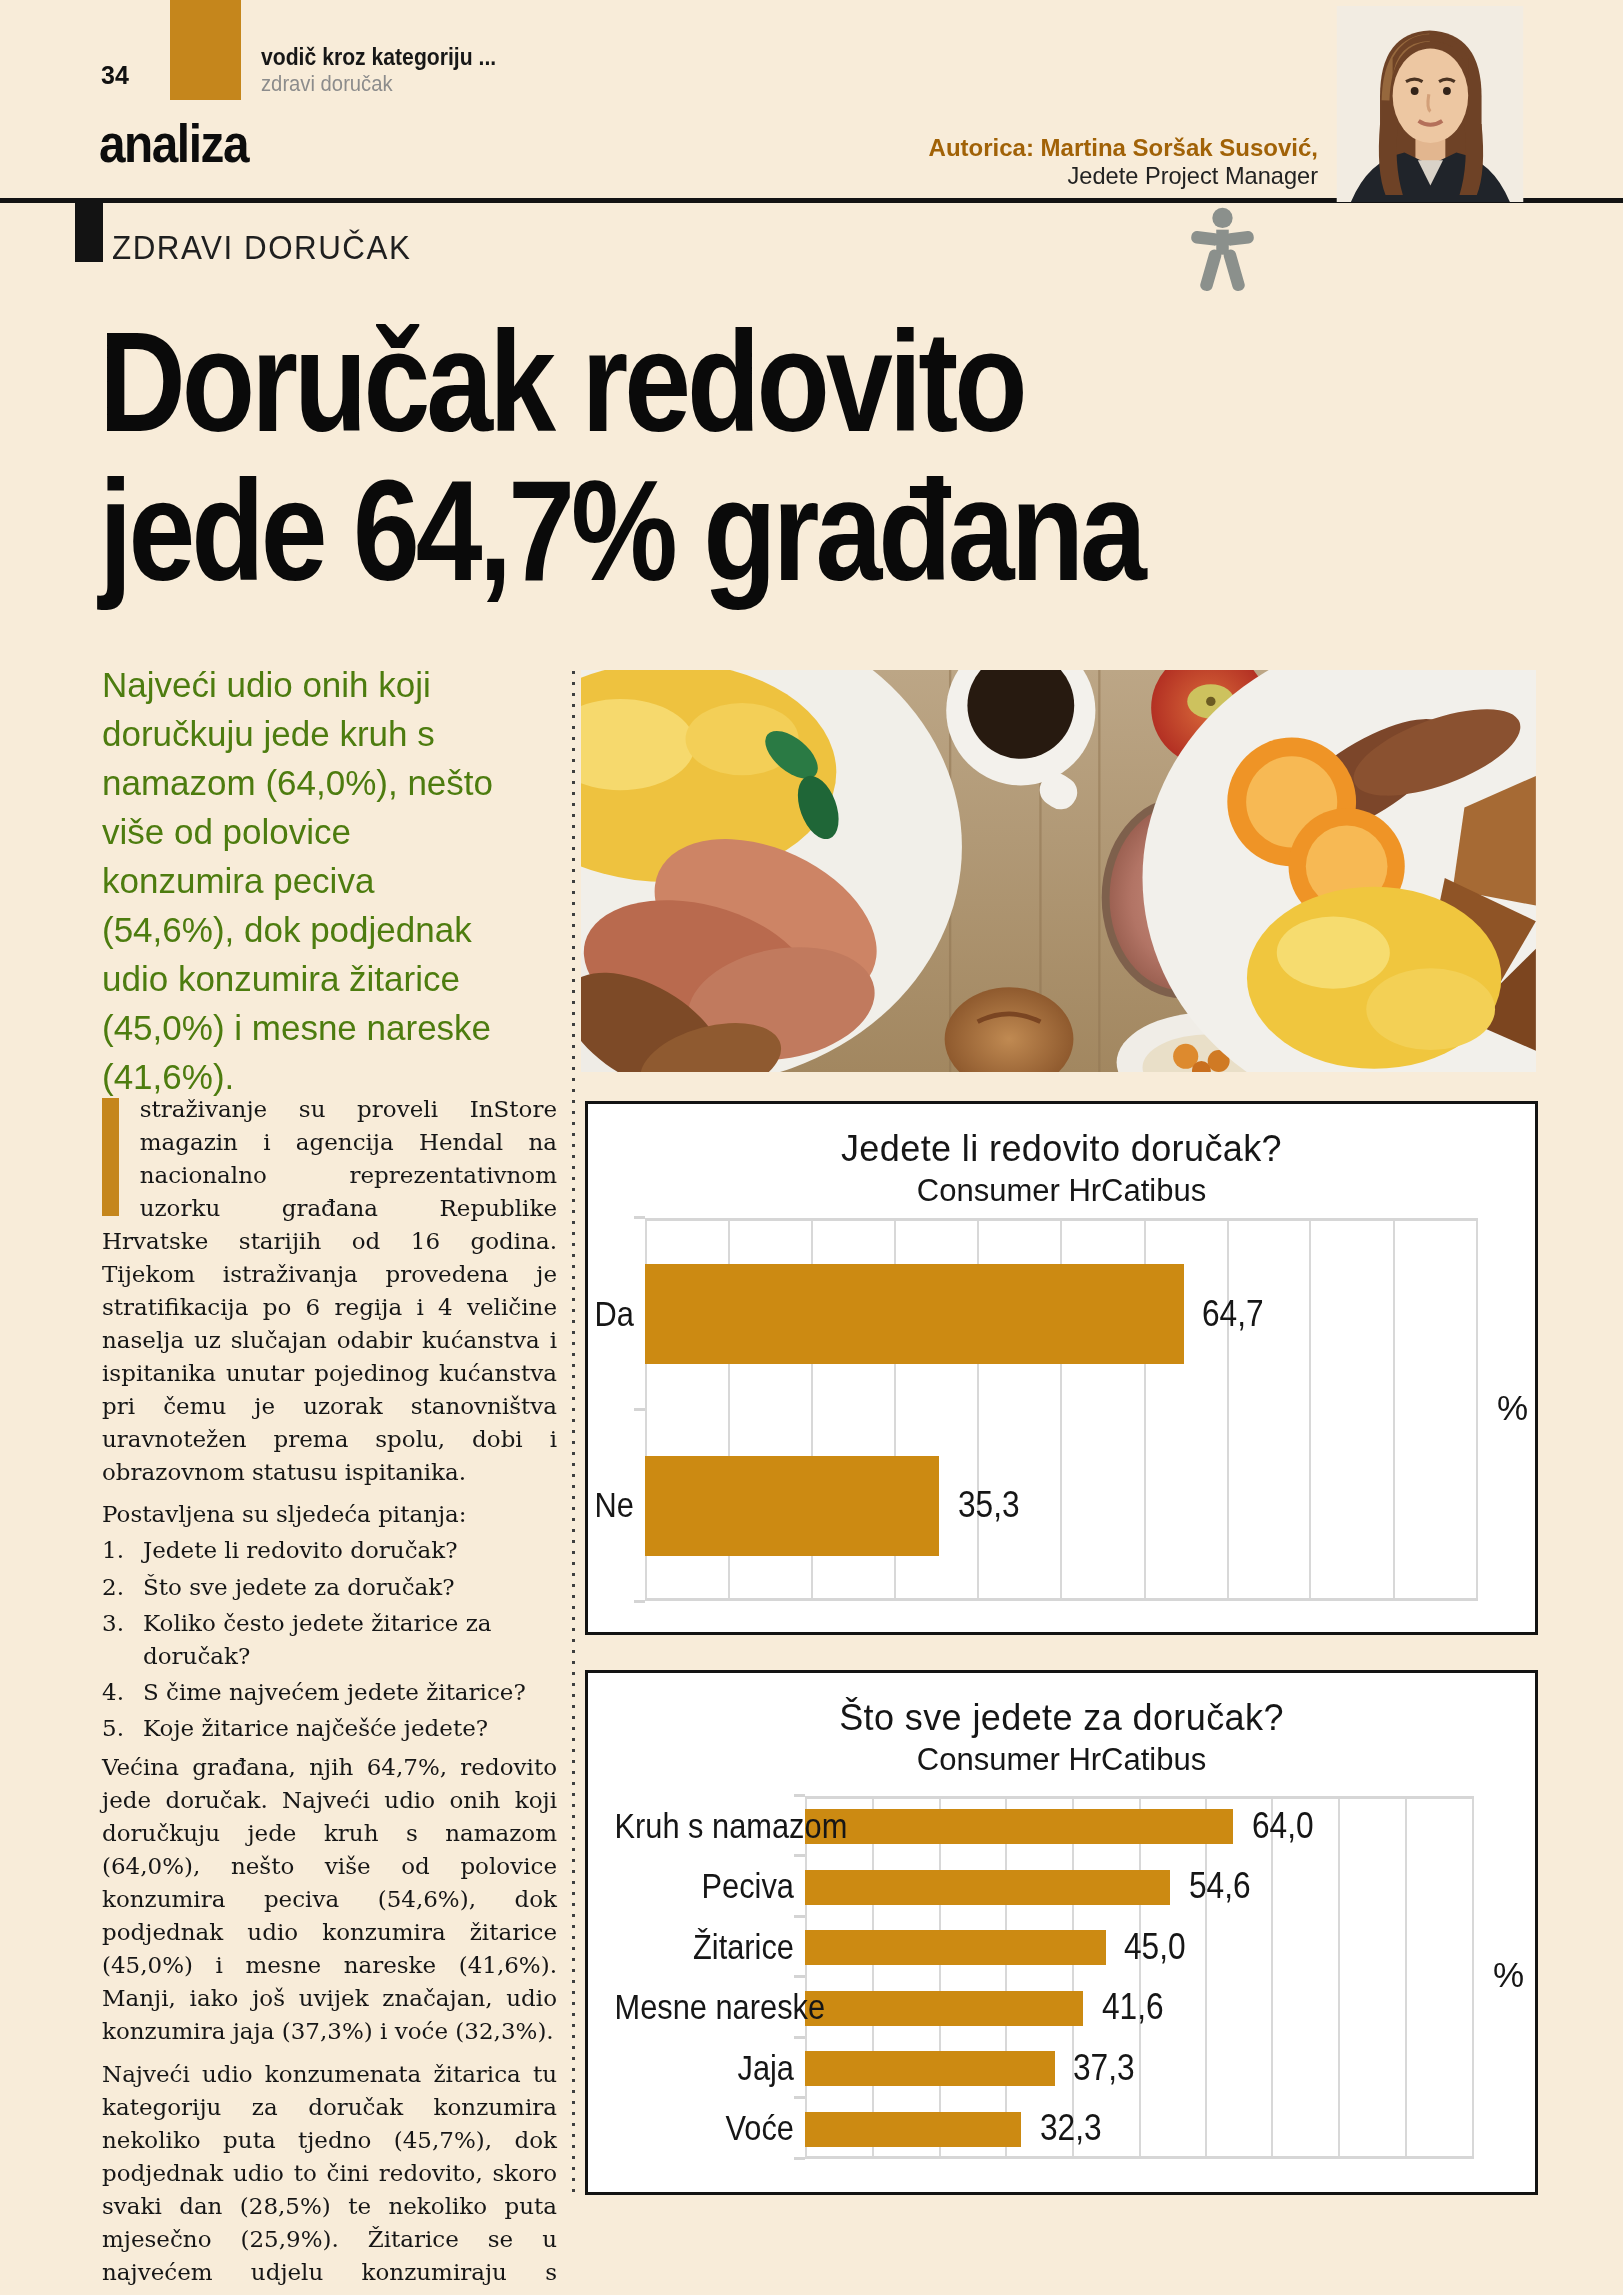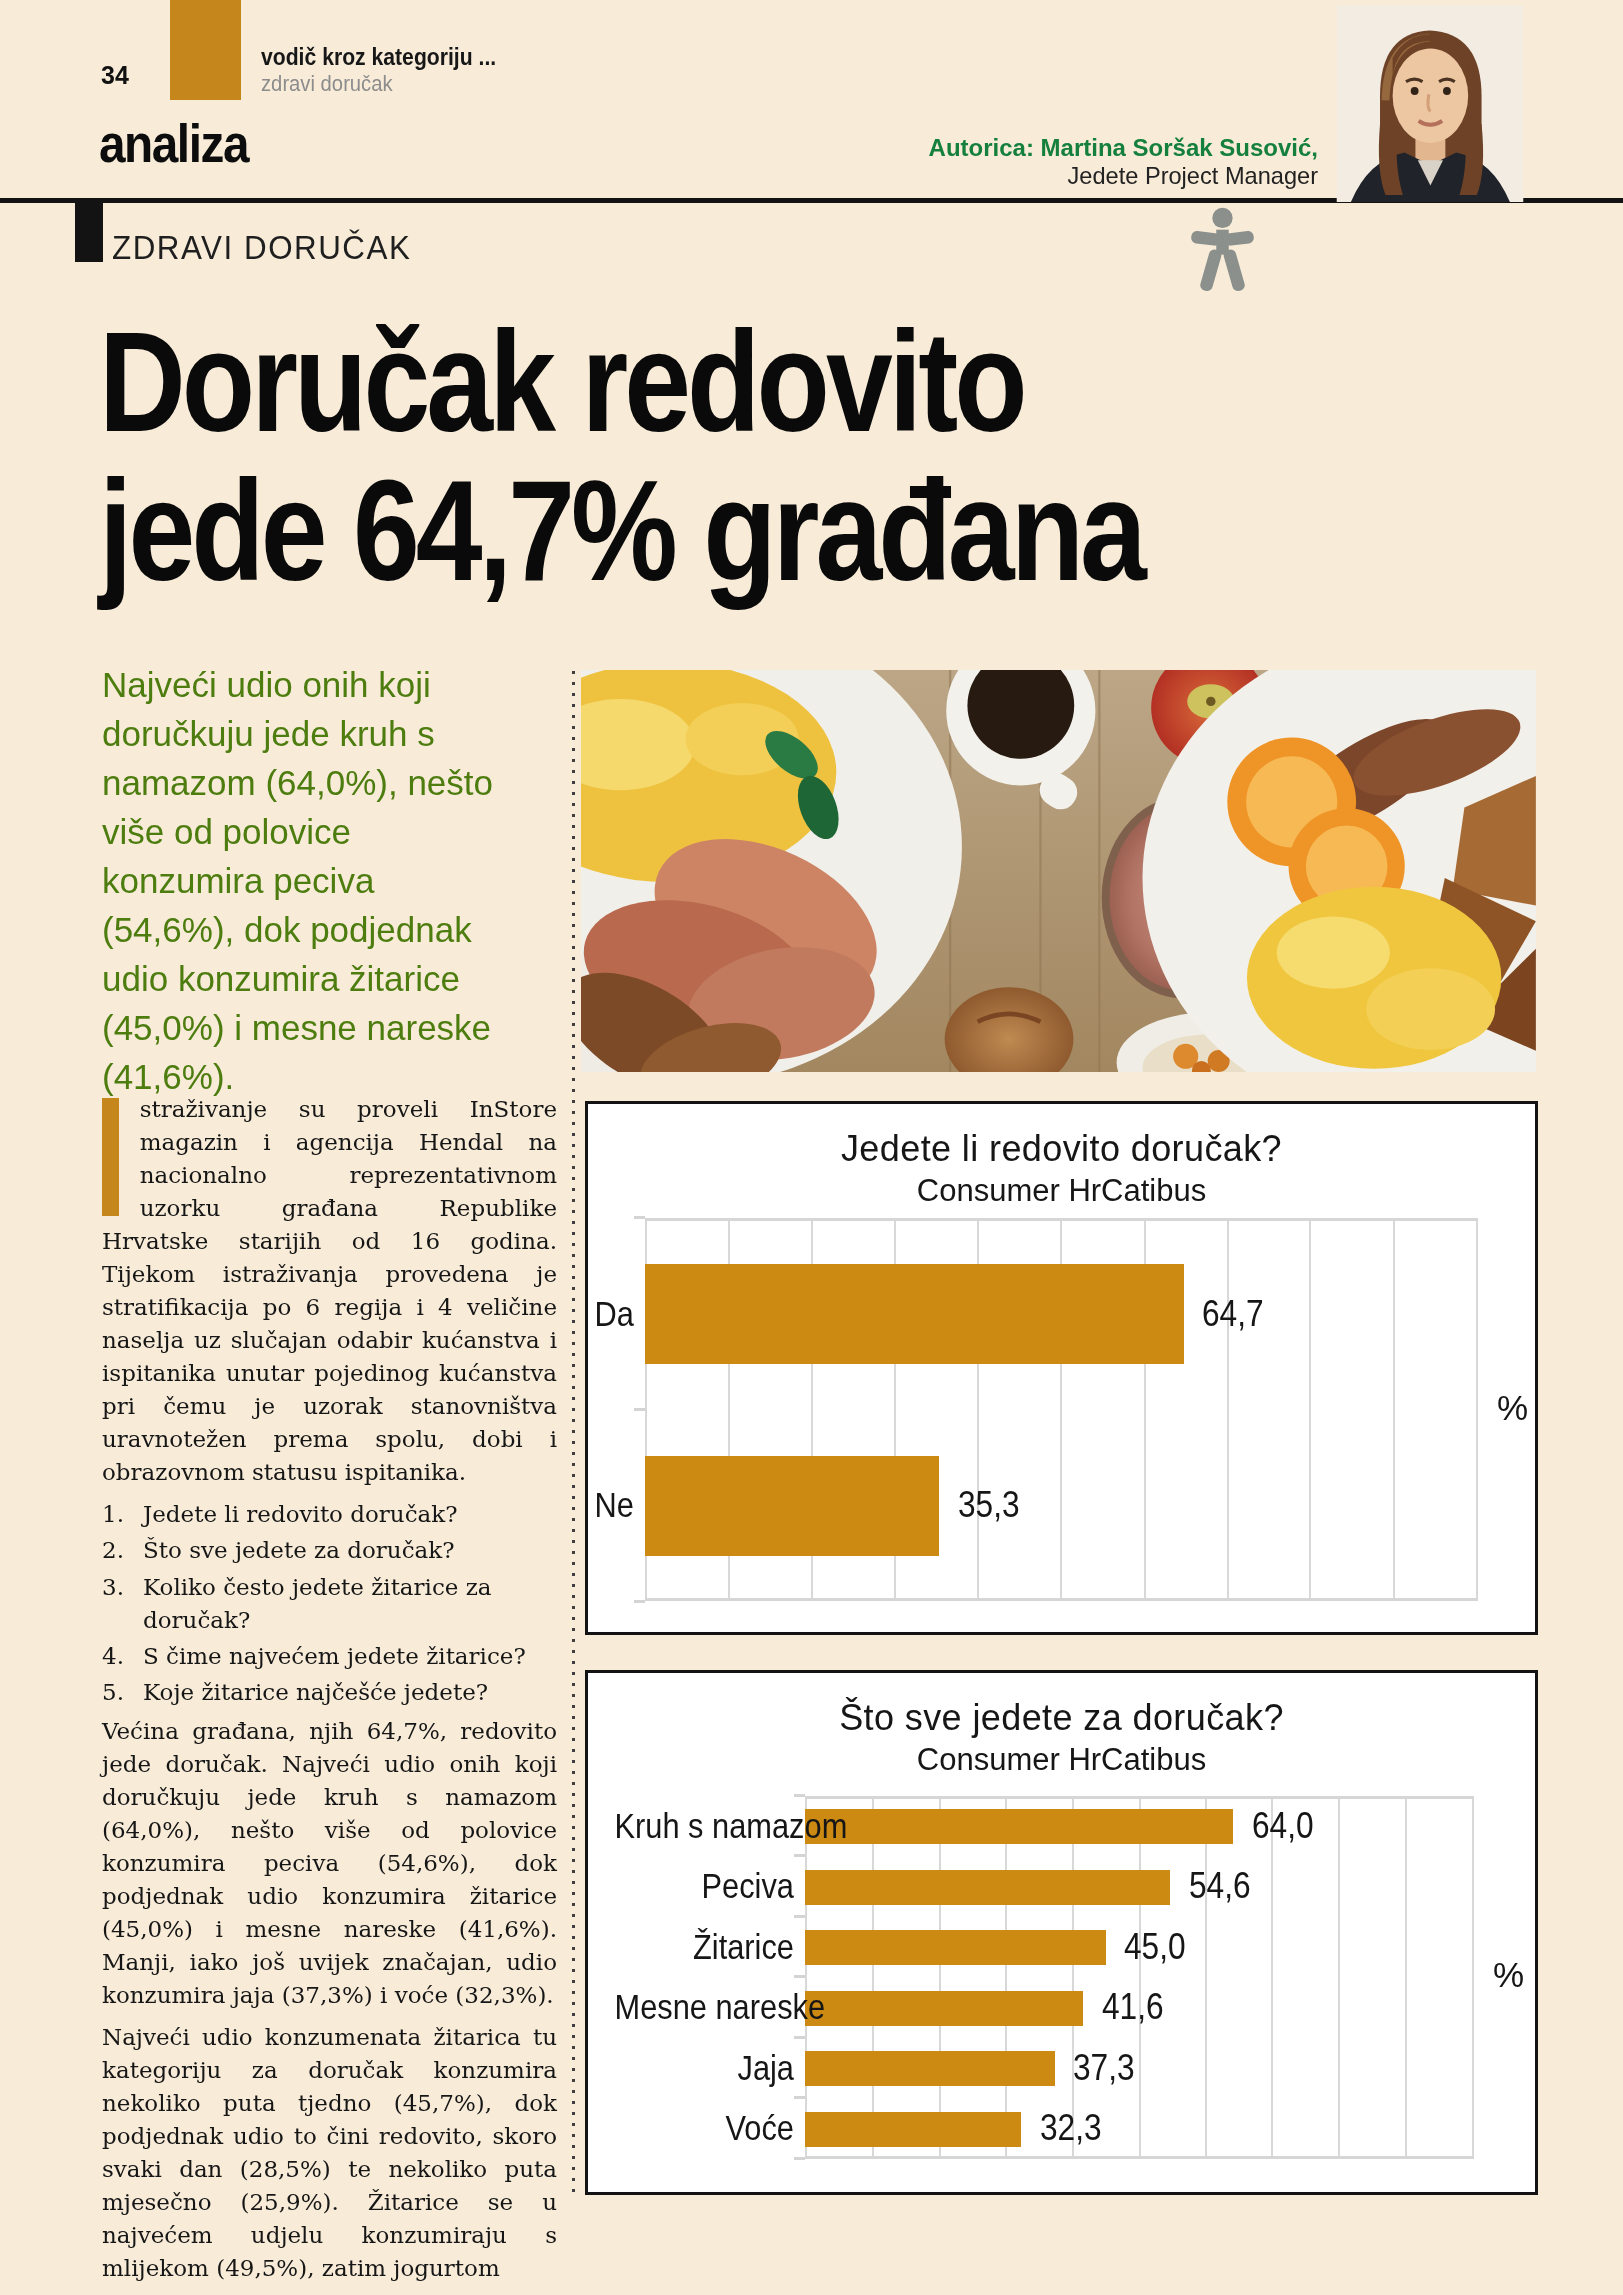--- a/index.html
+++ b/index.html
@@ -10,21 +10,21 @@
   
   .orange-block{left:170px;top:0;width:71px;height:100px;background:#c5861c;}
   .page-num{left:101px;top:61px;font-size:25px;font-weight:700;color:#111;}
   .kicker{left:261px;top:44px;font-size:23px;font-weight:700;color:#171717;
           transform:scaleX(.92);transform-origin:left top;white-space:nowrap;}
   .kicker-sub{left:261px;top:71px;font-size:22px;color:#8c8c8c;
           transform:scaleX(.92);transform-origin:left top;white-space:nowrap;}
   .section-name{left:99px;top:113px;font-size:53px;font-weight:900;letter-spacing:-1.6px;
           transform:scaleX(.9);transform-origin:left top;color:#0d0d0d;}
   .author{right:305px;top:134px;text-align:right;line-height:28px;}
-  .author-name{font-size:24px;font-weight:700;color:#15803d;}
+  .author-name{font-size:24px;font-weight:700;color:#a16207;}
   .author-role{font-size:23.6px;color:#222;}
   .portrait{left:1333px;top:6.3px;width:194px;height:196px;}
   .topline{left:0;top:198px;width:1623px;height:4.7px;background:#131313;}
 
   
   .rubric-bar{left:75px;top:202px;width:28px;height:60px;background:#131313;}
   .rubric{left:112px;top:229px;font-size:33px;letter-spacing:1.6px;color:#1f1f1f;
           transform:scaleX(.95);transform-origin:left top;white-space:nowrap;}
   .hendal{left:1191px;top:207px;display:flex;align-items:flex-start;gap:20.4px;}
   .hendal-text{font-size:75px;font-weight:700;color:#8b908c;letter-spacing:-1.6px;line-height:86px;}
@@ -220,20 +220,21 @@
       <polygon points="1100,265 1216,320 1155,425 1080,360" fill="#8f5426"></polygon>
       <polygon points="1216,355 1125,445 1216,485" fill="#7c451f"></polygon>
       <ellipse cx="1010" cy="392" rx="162" ry="116" fill="#f0c63e"></ellipse>
       <ellipse cx="958" cy="360" rx="72" ry="46" fill="#f6dc6f"></ellipse>
       <ellipse cx="1082" cy="432" rx="82" ry="52" fill="#f3d055"></ellipse>
     </g>
   </svg>
 
   <div class="abs col">
     <p><span class="dropcap"></span><span>straživanje su proveli InStore magazin i agencija Hendal na nacionalno reprezentativnom uzorku građana Republike Hrvatske starijih od 16 godina. Tijekom istraživanja provedena je stratifikacija po 6 regija i 4 veličine naselja uz slučajan odabir kućanstva i ispitanika unutar pojedinog kućanstva pri čemu je uzorak stanovništva uravnotežen prema spolu, dobi i obrazovnom statusu ispitanika.</span></p>
+    <p class="q-intro">Postavljena su sljedeća pitanja:</p>
     <ol class="questions">
       <li>
           <span class="q-num">1.</span>
           <span>Jedete li redovito doručak?</span>
         </li>
       <li>
           <span class="q-num">2.</span>
           <span>Što sve jedete za doručak?</span>
         </li>
       <li>

